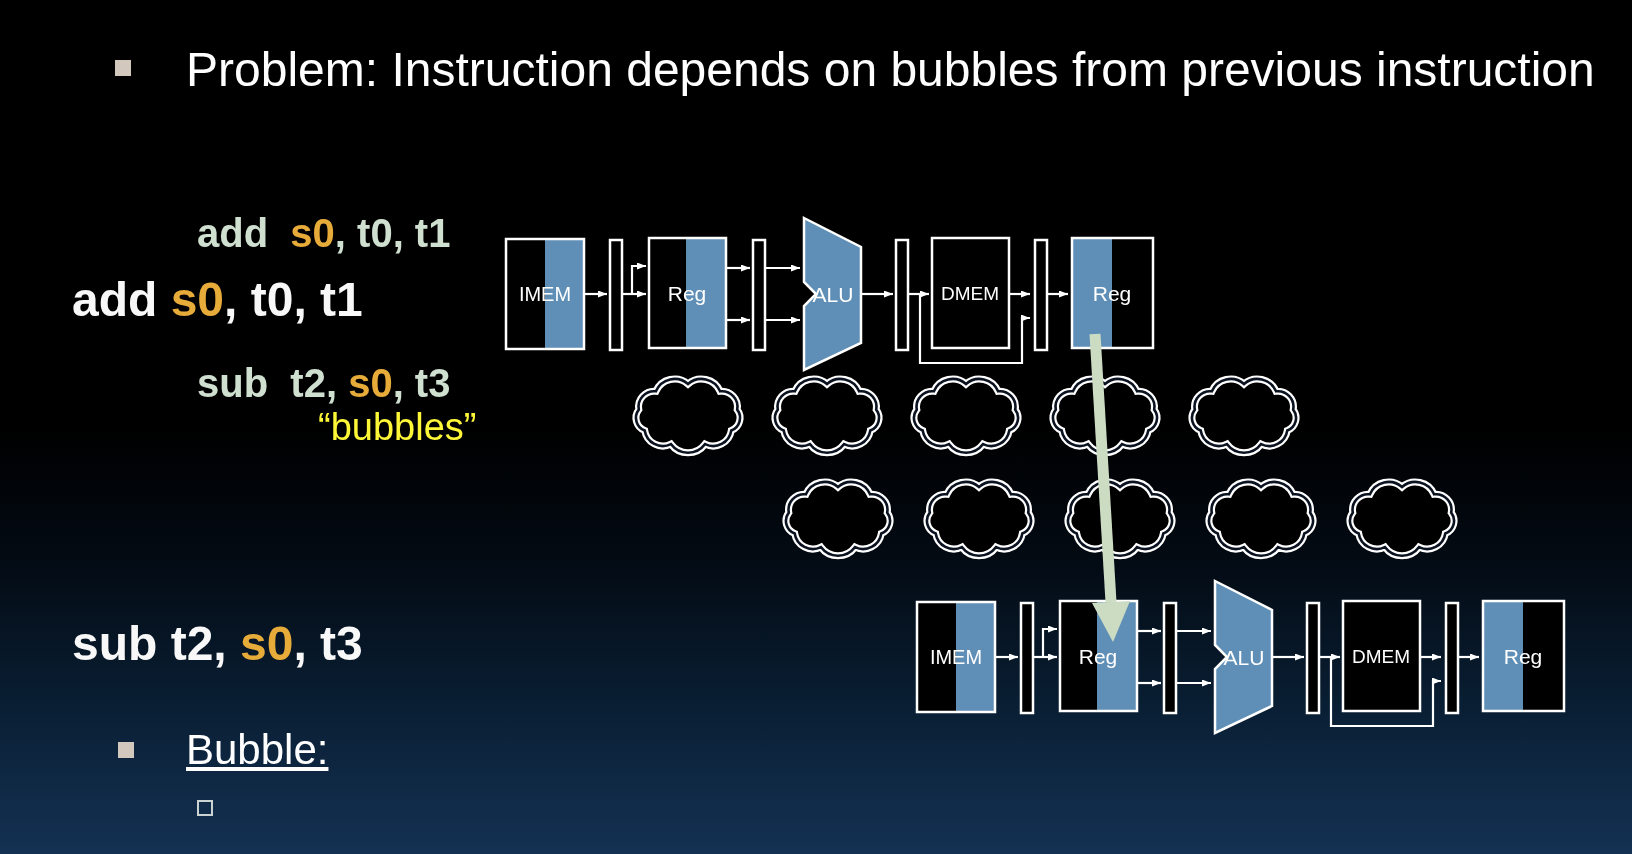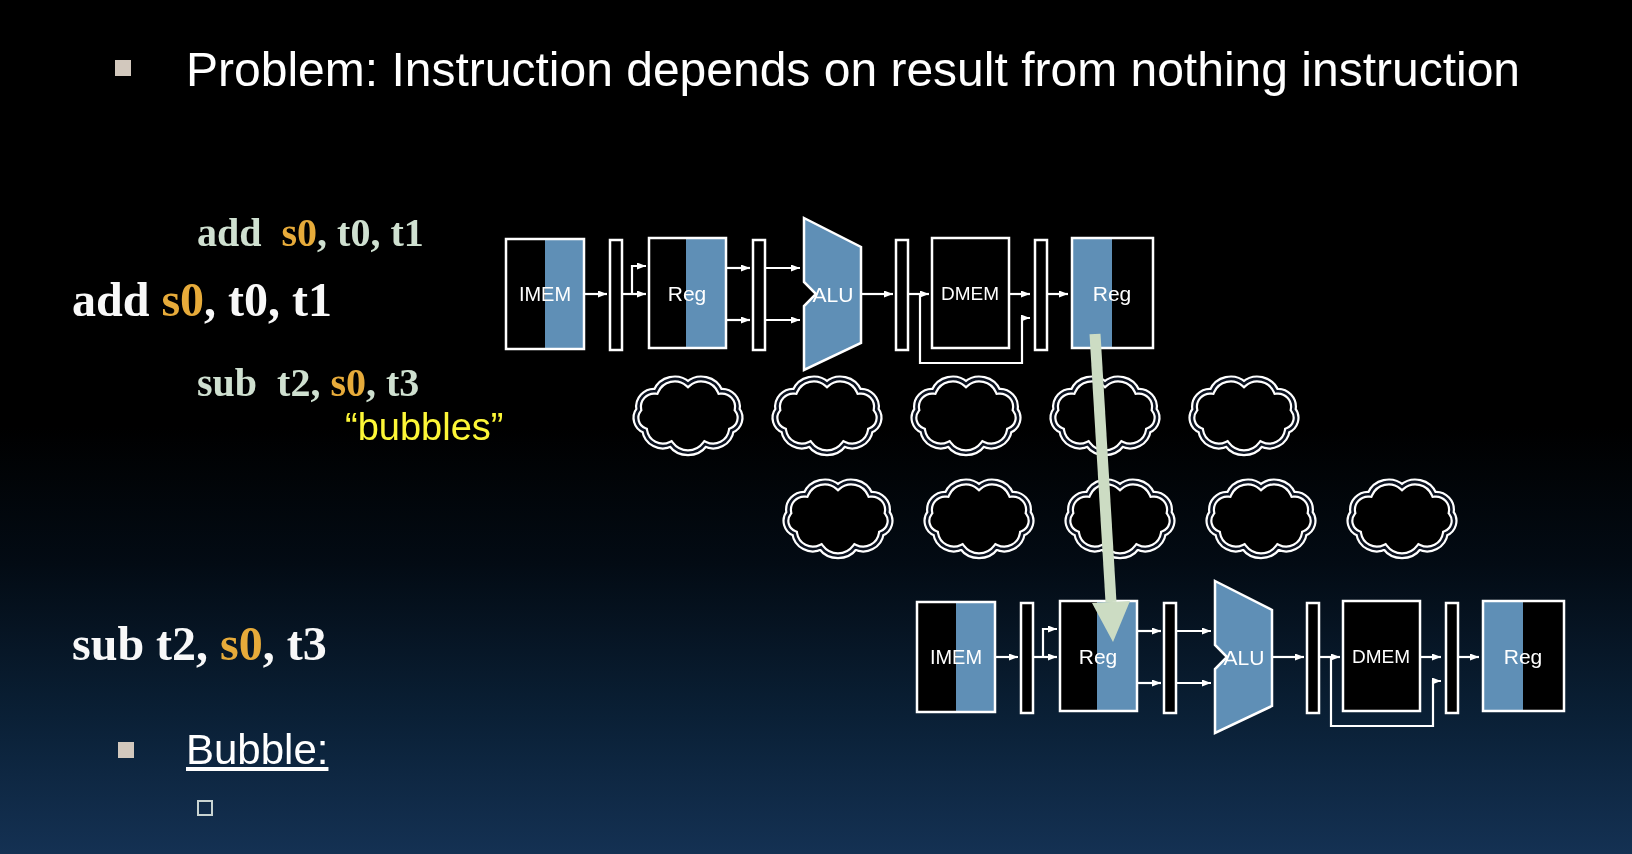--- a/index.html
+++ b/index.html
@@ -3,51 +3,51 @@
 <meta charset="utf-8">
 <style>
   html,body{margin:0;padding:0;background:#000;}
   #slide{
     position:relative;width:1632px;height:854px;overflow:hidden;
     background:linear-gradient(180deg,#000 0%,#000 50%,#030b14 66%,#0a2036 84%,#143153 100%);
     font-family:"Liberation Sans",sans-serif;
   }
   .abs{position:absolute;}
   .title{color:#fff;font-size:48px;letter-spacing:0px;white-space:pre;}
-  .mono{font-family:Liberation Serif, serif;font-weight:bold;white-space:pre;}
+  .mono{font-family:Liberation Sans, sans-serif;font-weight:bold;white-space:pre;}
   .codeTop{font-size:40px;line-height:50px;color:#cfe0d0;}
   .bigcode{font-size:48px;color:#f8f8f8;}
   .reg-hi{color:#e7ab3a;}
   .bullet-sq{width:16px;height:16px;background:#d2c8bd;}
   .sub-bullet-sq{width:12px;height:12px;border:2px solid #c9d4d2;background:transparent;}
   .bubbles-label{color:#fdf737;font-size:38px;}
   .h2{color:#fff;font-size:42px;text-decoration:underline;}
   .subline{color:#cfe0d2;font-size:37px;white-space:pre;}
   .subline .mono{font-size:36px;}
   svg{display:block;overflow:visible;}
   .pl-label{fill:#fff;font-family:"Liberation Sans",sans-serif;}
 </style>
 </head>
 <body>
 
 <div id="slide">
 
   <div class="abs bullet-sq" style="left:115px;top:60px;"></div>
-  <div class="abs title" style="left:186px;top:42px;">Problem: Instruction depends on result from nothing instruction</div>
+  <div class="abs title" style="left:186px;top:42px;">Problem: Instruction depends on bubbles from previous instruction</div>
 
   <div class="abs mono codeTop" style="left:197px;top:108px;">
     <div><span>add  </span><span class="reg-hi">s0</span><span>, t0, t1</span></div>
     <div><span>sub  t2, </span><span class="reg-hi">s0</span><span>, t3</span></div>
   </div>
 
   <div class="abs mono bigcode" style="left:72px;top:272px;"><span>add </span><span class="reg-hi">s0</span><span>, t0, t1</span></div>
 
   <div class="abs mono bigcode" style="left:72px;top:616px;"><span>sub t2, </span><span class="reg-hi">s0</span><span>, t3</span></div>
 
-  <div class="abs bubbles-label" style="left:318px;top:406px;margin-left:27px;">“bubbles”</div>
+  <div class="abs bubbles-label" style="left:318px;top:406px;">“bubbles”</div>
 
   <div class="abs" style="left:500px;top:215px;">
     <svg width="660" height="168" viewBox="0 0 660 168">
       <defs>
         <marker id="ah" markerWidth="10" markerHeight="8" refX="9" refY="3.5" orient="auto" markerUnits="userSpaceOnUse">
           <path d="M0,0 L9,3.5 L0,7 Z" fill="#fff"></path>
         </marker>
       </defs>
 
       <g>

